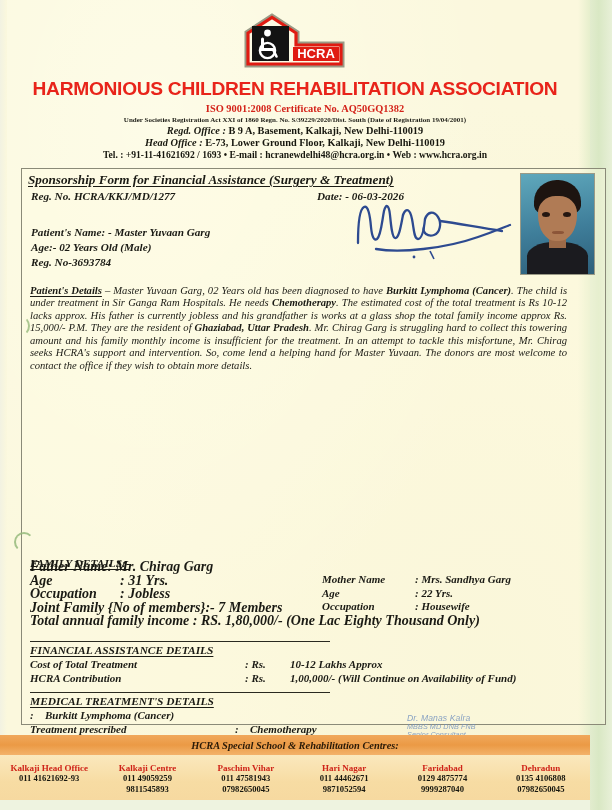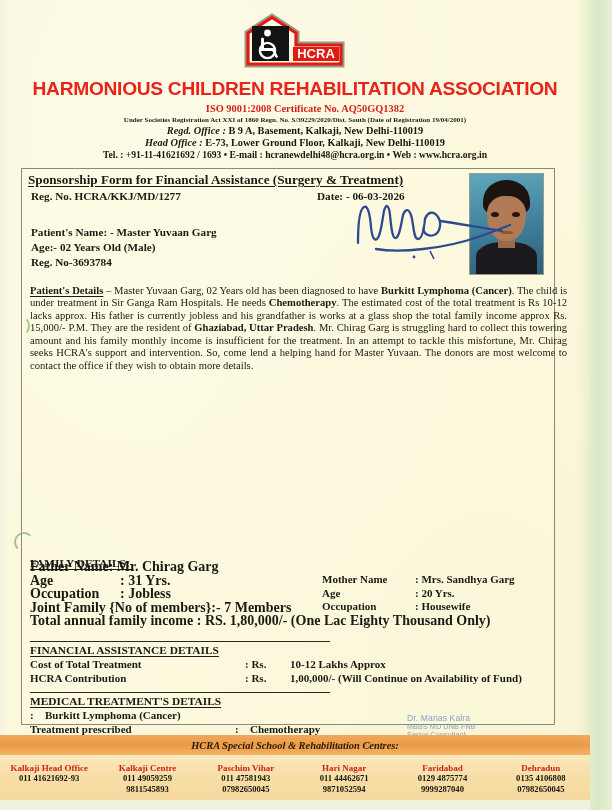--- a/index.html
+++ b/index.html
@@ -91,25 +91,26 @@
     font-weight: bold;
     margin-top: 1px;
     color: #17170f;
   }
 
   
   .frame {
     position: absolute;
     left: 21px;
     top: 168px;
-    width: 534px;
+    width: 585px;
     height: 557px;
     border: 1.2px solid #8a8a78;
     background: rgba(255,253,226,0.35);
     box-sizing: border-box;
+    font-style: italic;
   }
 
   .title-bar {
     position: absolute;
     left: 6px; top: 3px;
     font-weight: bold;
     font-size: 13.2px;
     text-decoration: underline;
     text-underline-offset: 2px;
   }
@@ -450,21 +451,21 @@
       <div>Total annual family income  : RS. 1,80,000/- (One Lac Eighty Thousand Only)</div>
     </div>
 
     <div class="fam-right">
       <div class="kv">
         <span class="k" style="width:93px">Mother Name</span>
         <span class="c">:  Mrs. Sandhya Garg</span>
       </div>
       <div class="kv">
         <span class="k" style="width:93px">Age</span>
-        <span class="c">: 20 Yrs.</span>
+        <span class="c">: 22 Yrs.</span>
       </div>
       <div class="kv">
         <span class="k" style="width:93px">Occupation</span>
         <span class="c">: Housewife</span>
       </div>
     </div>
 
     <div class="hr-rule" style="left:8px; top:472px; width:300px;"></div>
 
     <div class="sect-head" style="left:8px; top:475px;">FINANCIAL ASSISTANCE DETAILS</div>

